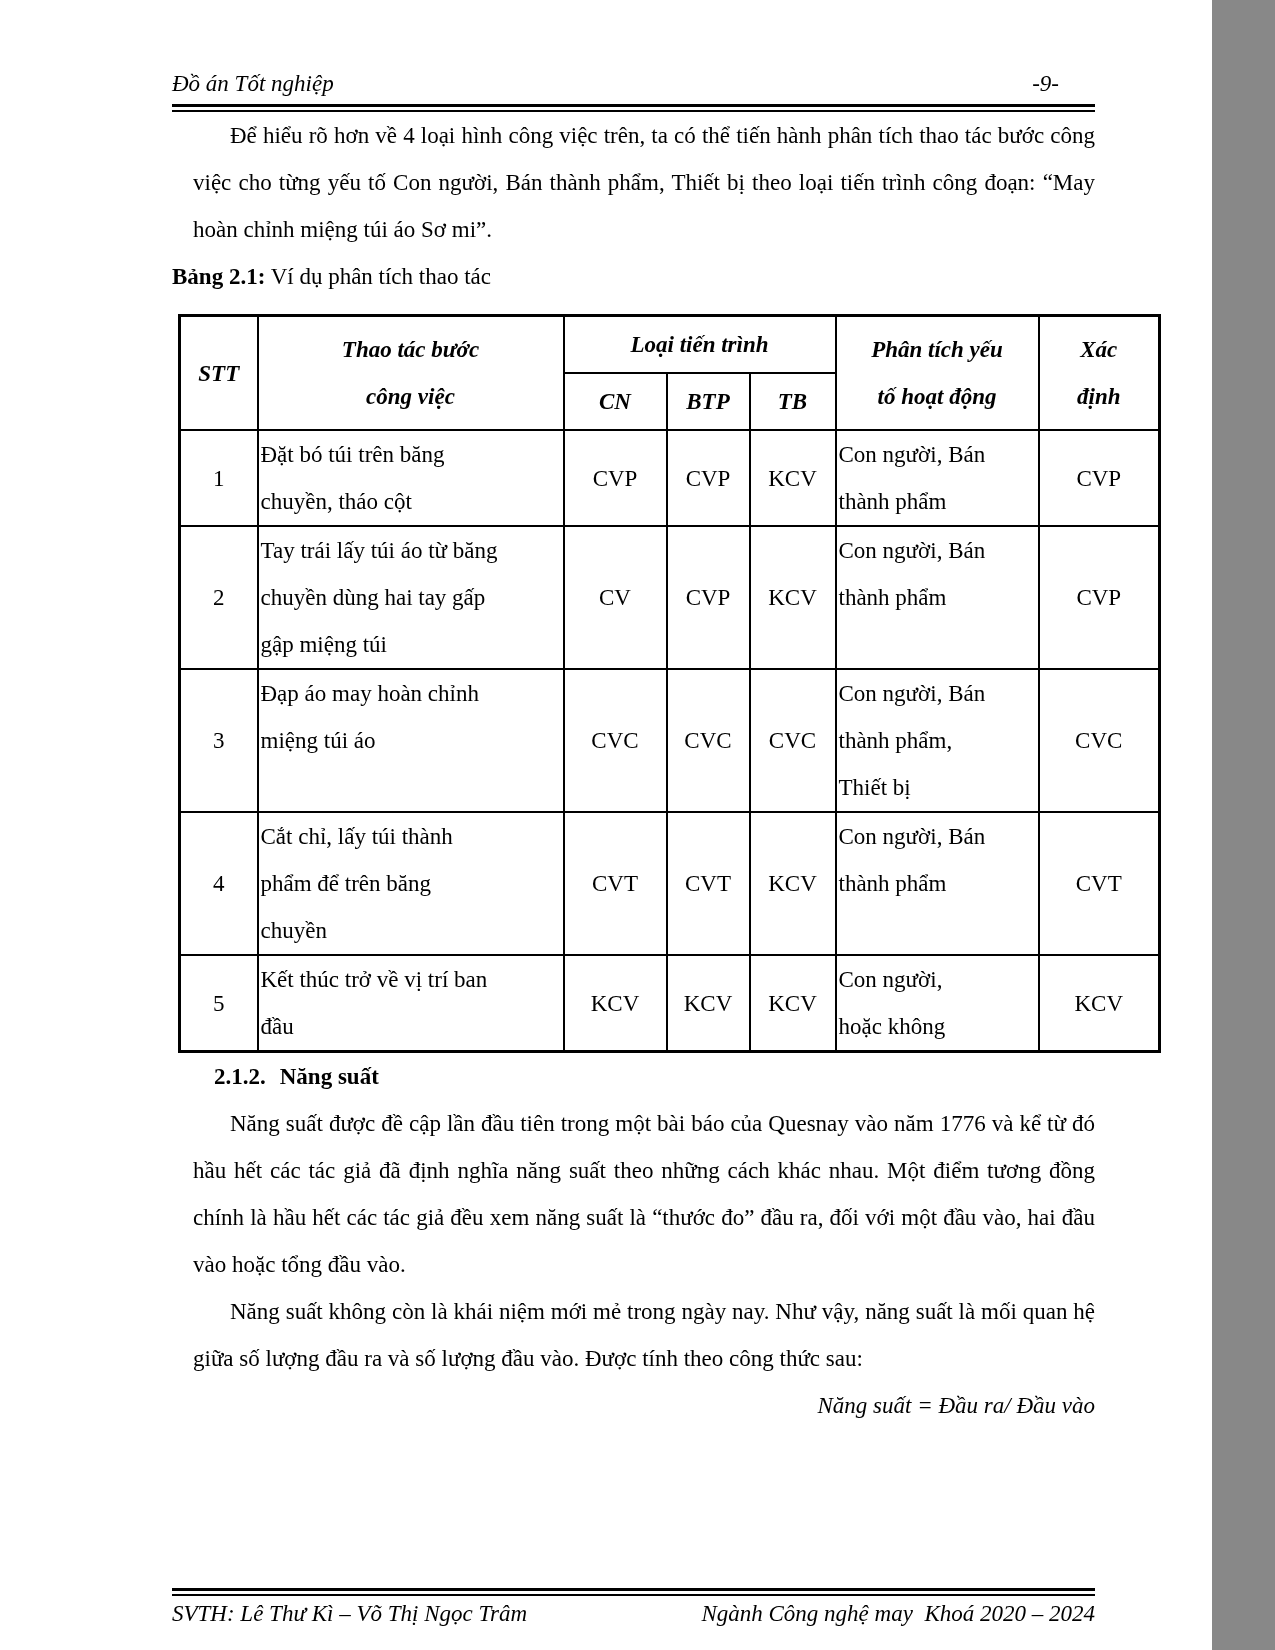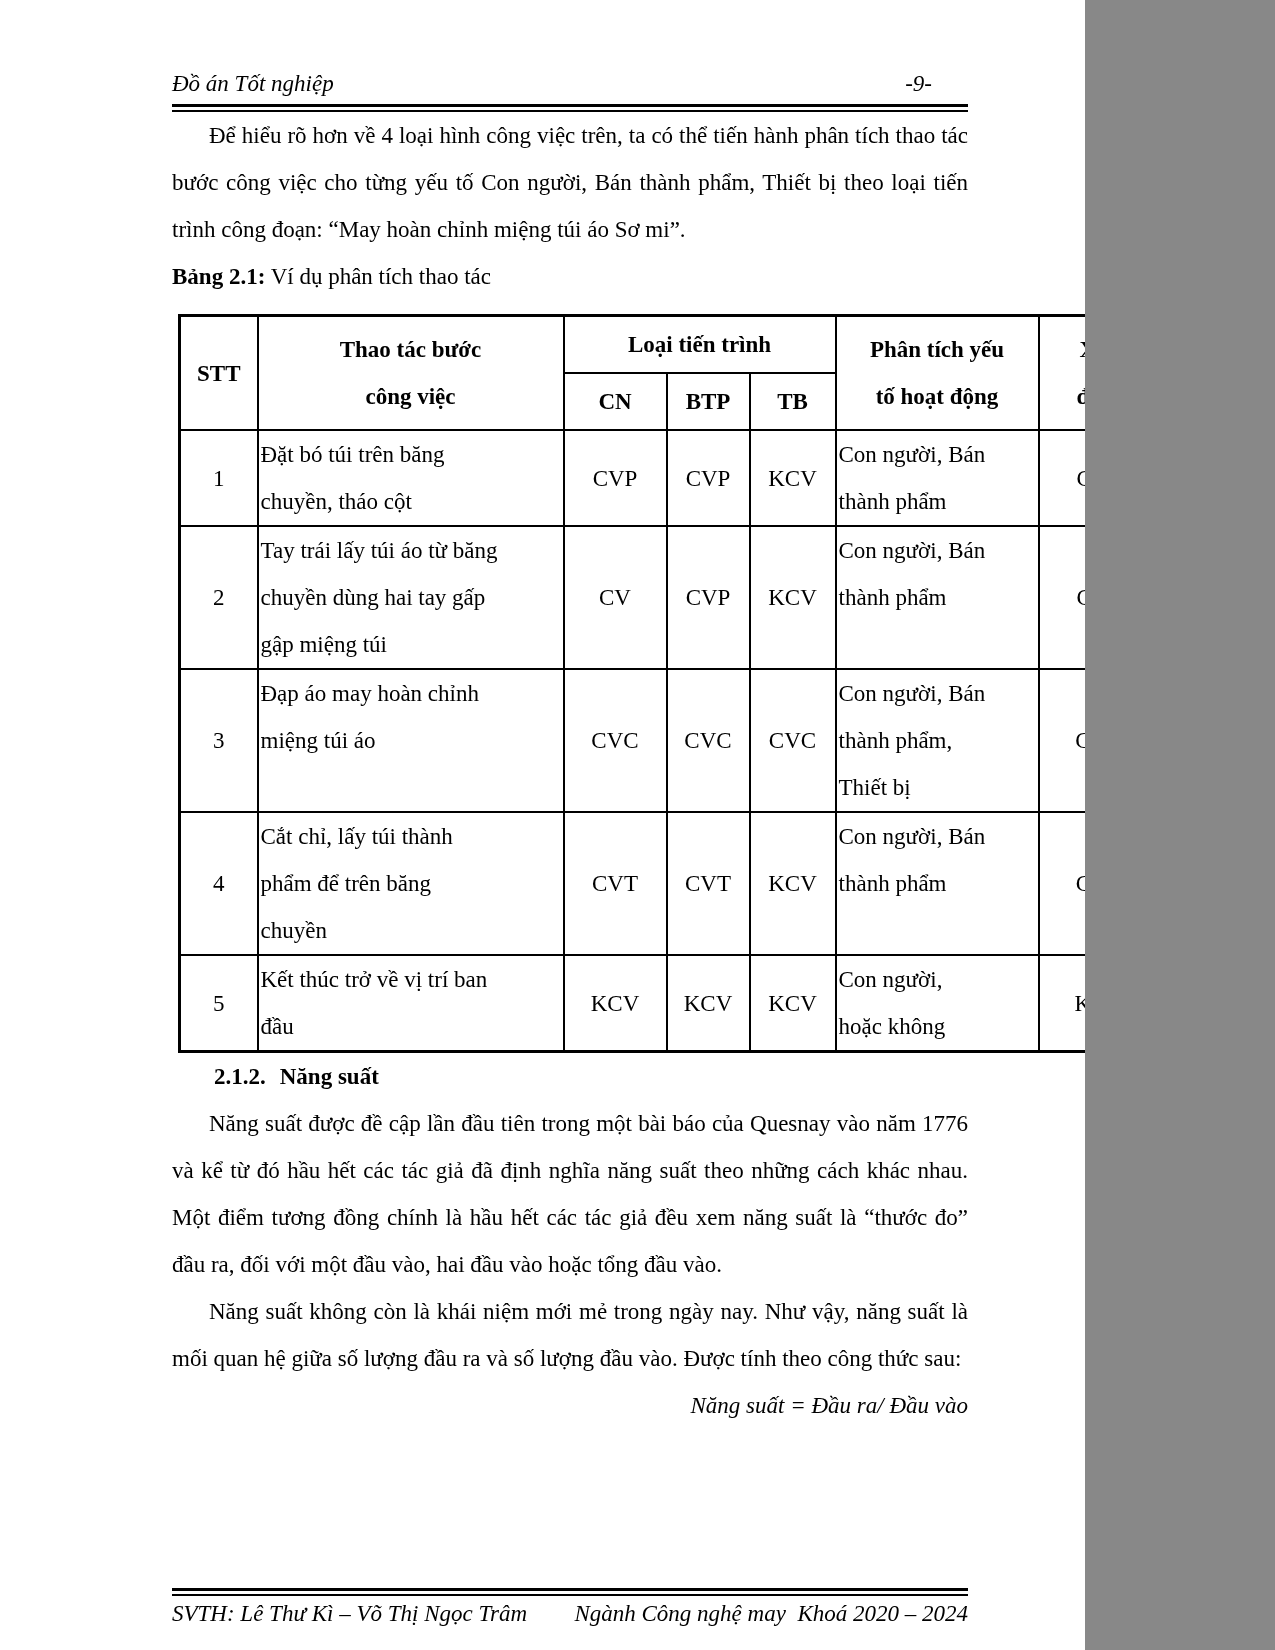--- a/index.html
+++ b/index.html
@@ -1,41 +1,41 @@
 <!DOCTYPE html>
 <html><head>
 <meta charset="utf-8">
 <style>
   html,body{margin:0;padding:0;background:#888;}
   .page{
-    position:relative;width:1085px;height:1650px;background:#ffffff;color:#000;
+    position:relative;width:1212px;height:1650px;background:#ffffff;color:#000;
     font-family:"Liberation Serif","DejaVu Serif",serif;font-size:23px;overflow:hidden;
   }
   .running-header{
     margin:70px 117px 0 172px;display:flex;justify-content:space-between;
     align-items:flex-end;font-style:italic;line-height:28px;
   }
   .pagenum{padding-right:36px;}
   .double-rule{
     margin:6px 117px 0 172px;height:3px;
     border-top:3px solid #000;border-bottom:2px solid #000;
   }
   .content{margin:0 117px 0 172px;}
   .body-p{margin:0;text-align:justify;line-height:47px;}
-  .indent{text-indent:37px;}
+  .indent{text-indent:37px;margin-left:21px;}
   .caption{margin:0;text-align:left;line-height:47px;}
   .caption b{font-weight:bold;}
   table.analysis{
     border-collapse:collapse;table-layout:fixed;width:980px;margin:14px 0 0 6px;
     border:3px solid #000;
   }
   .analysis th,.analysis td{
     border:2px solid #000;line-height:47px;font-size:23px;overflow:hidden;
   }
-  .analysis th{font-weight:bold;text-align:center;vertical-align:middle;padding:4px 4px;}
+  .analysis th{font-weight:bold;text-align:center;vertical-align:middle;padding:4px 4px;font-style:italic;}
   .analysis td{padding:0 2px;}
   .pre{white-space:pre-line;}
   .pre-space{white-space:pre;}
   td.mid{vertical-align:middle;text-align:center;}
   td.top{vertical-align:top;text-align:left;}
   .note{margin:0 0 0 28px;line-height:47px;}
   .heading{margin:0 0 0 42px;line-height:47px;font-weight:normal;}
   .hgap{display:inline-block;width:14px;}
   .formula{margin:0;text-align:right;line-height:47px;font-style:italic;}
   .footer{position:absolute;left:0;right:0;top:1588px;}

